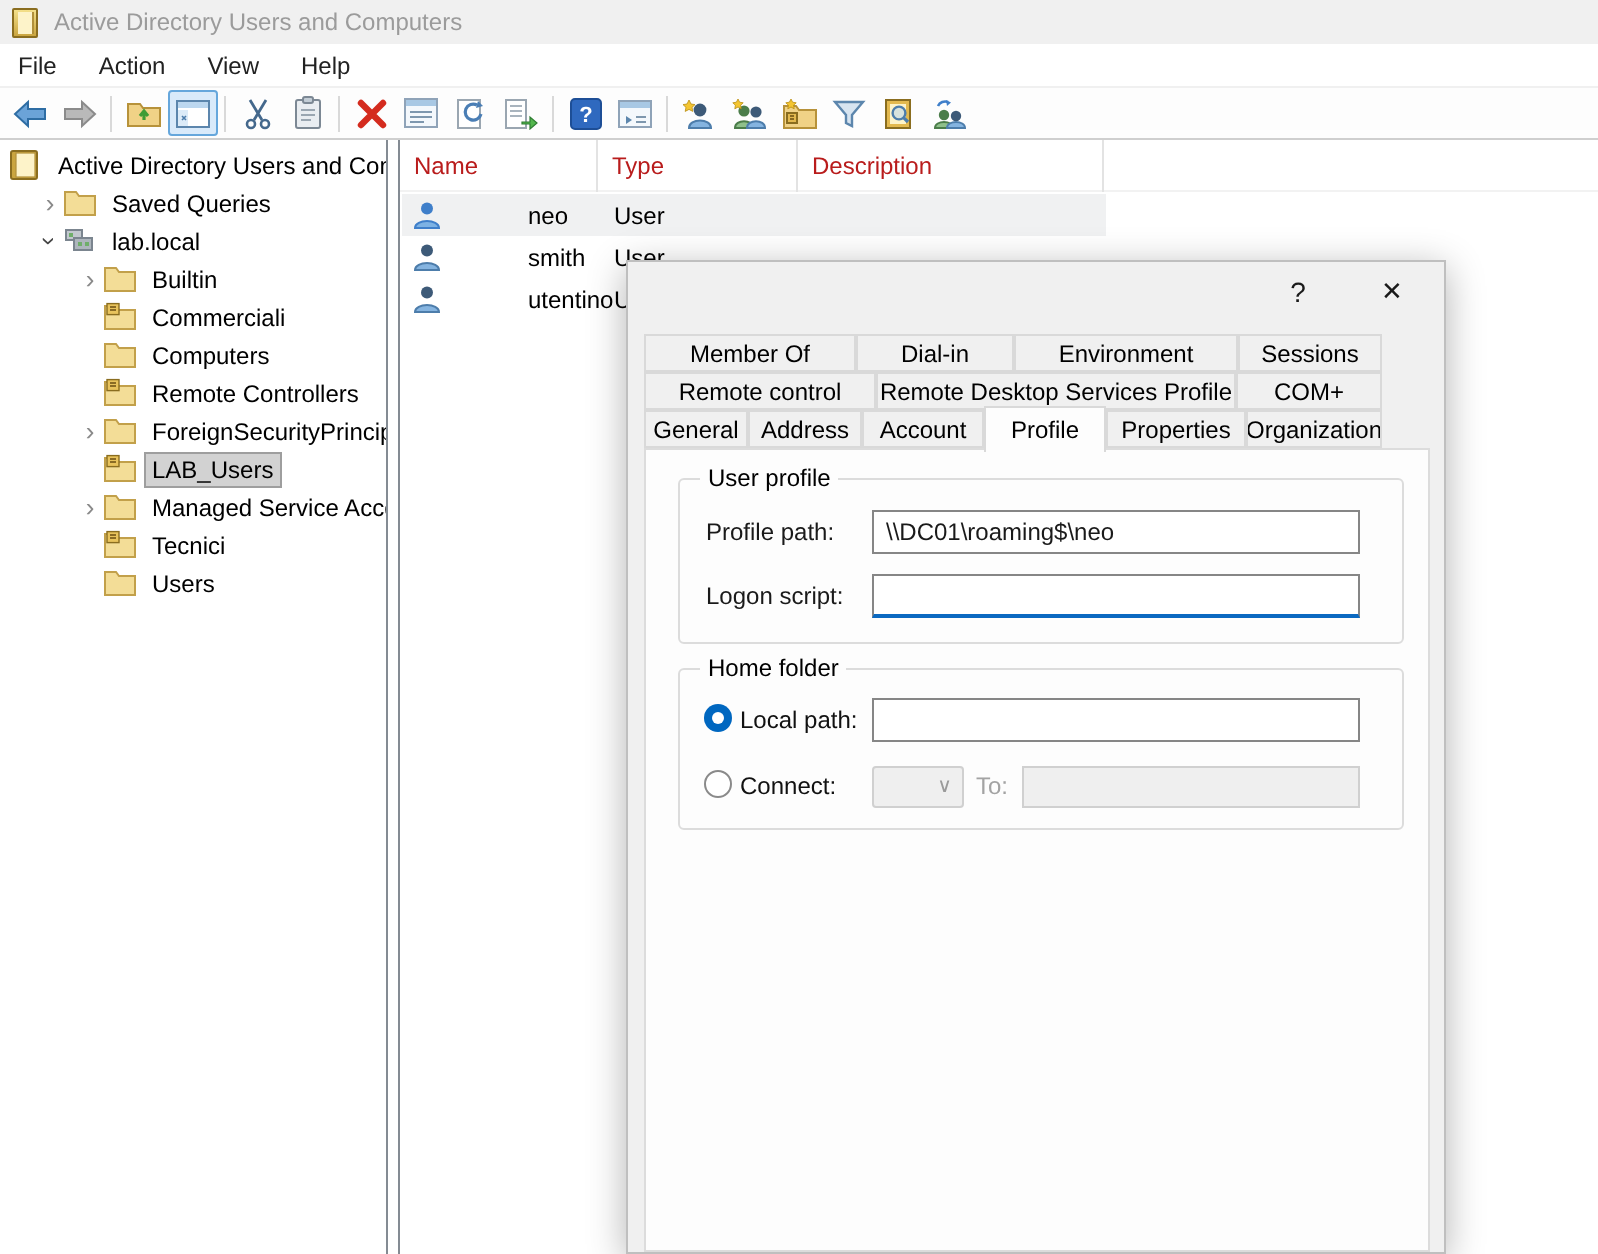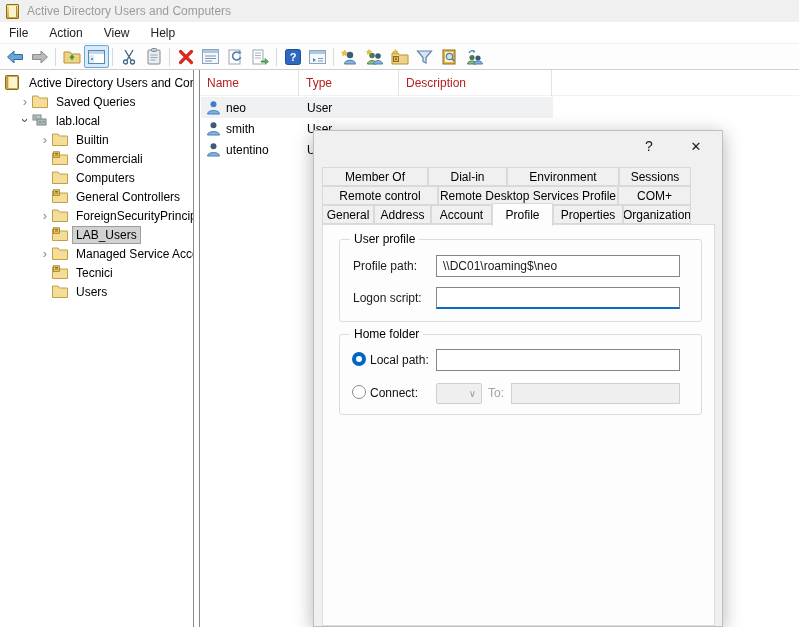--- a/index.html
+++ b/index.html
@@ -42,21 +42,21 @@
   .chev.exp { transform:rotate(90deg); color:#444; }
   .ticon { width:16px; height:15px; flex:none; margin-right:5px; }
   .tlabel { padding:1px 3px; }
   .tlabel.sel { background:#d2d2d2; outline:1px solid #9e9e9e; }
   .ind0 { padding-left:5px; } .ind1 { padding-left:18px; } .ind2 { padding-left:38px; }
 
   .lhead { position:absolute; left:0; top:0; width:600px; height:26px; background:#fff;
     border-bottom:1px solid #f2f2f2; }
   .hcell { position:absolute; top:0; height:26px; display:flex; align-items:center; padding-left:7px;
     border-right:1px solid #e3e3e3; color:#b91c1c; }
-  .lrow { position:absolute; left:1px; height:21px; width:352px; display:flex; align-items:center; }
+  .lrow { position:absolute; left:1px; height:21px; width:352px; display:flex; align-items:center;gap:38px; }
   .lrow.selrow { background:#f0f1f2; }
   .licon { width:15px; height:15px; margin:0 5px 0 5px; flex:none;}
   .lcell-type { position:absolute; left:106px; }
 
   
   .dialog { position:absolute; left:313px; top:130px; width:410px; height:497px; background:#f0f0f0;
     border:1px solid #bfbfbf; box-shadow:0 4px 18px rgba(0,0,0,.30); }
   .dtitle { position:absolute; left:0; top:0; width:100%; height:30px; background:#fff;
     display:flex; align-items:center; }
   .dtitle .dtext { margin-left:11px; }
@@ -324,21 +324,21 @@
             <path d="M0.5 2 h5.5 l1.5 2 H15.5 v9.5 H0.5z" fill="#f3dd97" stroke="#c2a04a"></path>
           </svg></span>
       <span class="tlabel">Computers</span>
     </div>
     <div class="trow ind2" style="top:117px;padding-left:52px">
       <span class="ticon"><svg width="16" height="14" viewBox="0 0 16 14">
             <path d="M0.5 2 h5.5 l1.5 2 H15.5 v9.5 H0.5z" fill="#f3dd97" stroke="#c2a04a"></path>
             <rect x="1.5" y="0.8" width="6" height="5.5" fill="#e8c35c" stroke="#8a6d1f" stroke-width="0.7"></rect>
             <path d="M3 2.5 h3 M3 4 h3" stroke="#6b4f12" stroke-width="0.7"></path>
           </svg></span>
-      <span class="tlabel">General Controllers</span>
+      <span class="tlabel">Remote Controllers</span>
     </div>
     <div class="trow ind2" style="top:136px">
       <span class="chev">›</span>
       <span class="ticon"><svg width="16" height="14" viewBox="0 0 16 14">
             <path d="M0.5 2 h5.5 l1.5 2 H15.5 v9.5 H0.5z" fill="#f3dd97" stroke="#c2a04a"></path>
           </svg></span>
       <span class="tlabel">ForeignSecurityPrincipals</span>
     </div>
     <div class="trow ind2" style="top:155px;padding-left:52px">
       <span class="ticon"><svg width="16" height="14" viewBox="0 0 16 14">

